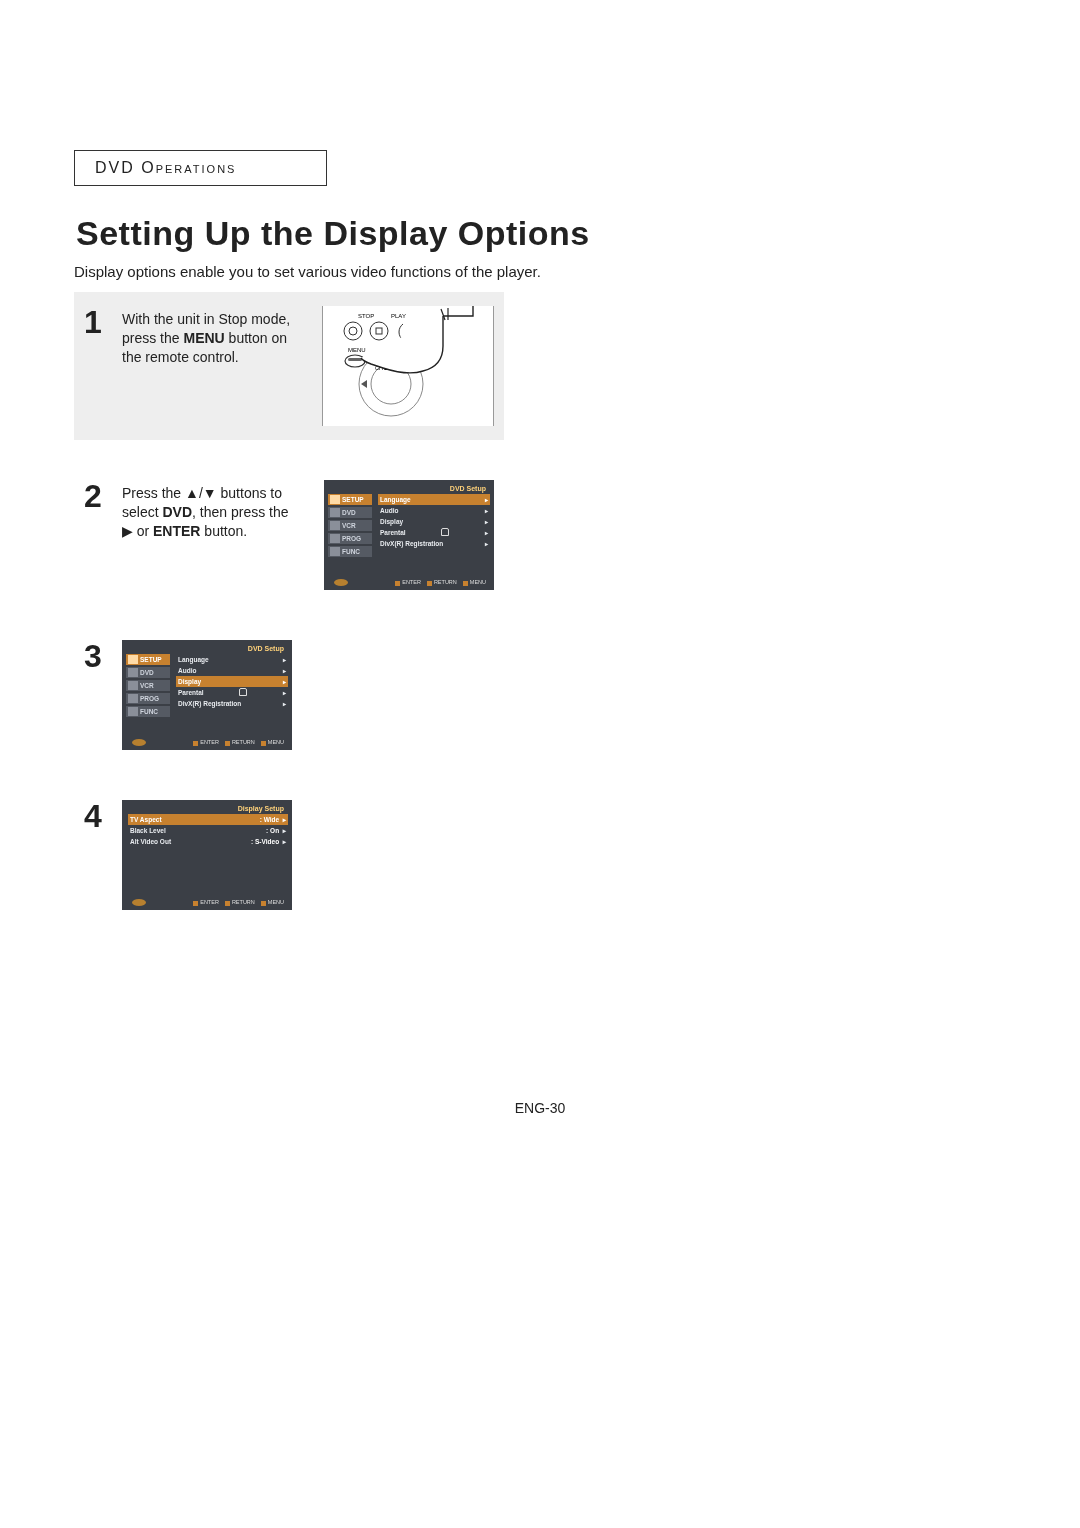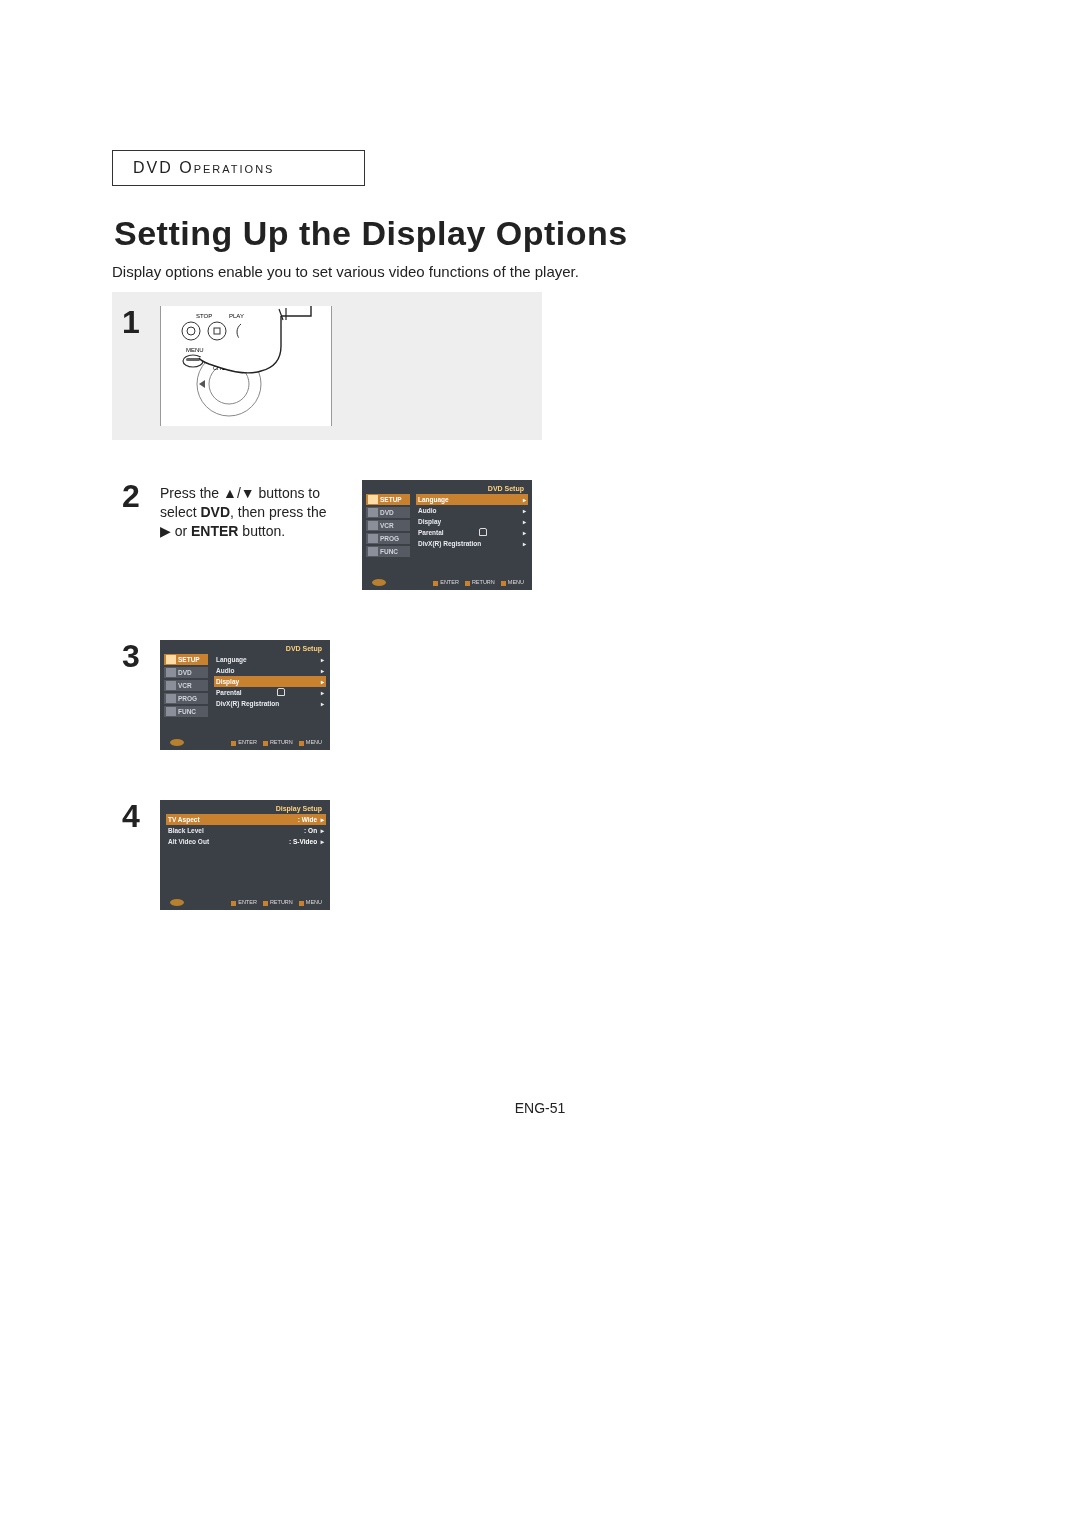--- a/index.html
+++ b/index.html
@@ -8,21 +8,21 @@
     background: #fff;
     font-family: Arial, Helvetica, sans-serif;
     color: #222;
     width: 1080px;
   }
   .page {
     width: 1080px;
     height: 1176px;
     position: relative;
     box-sizing: border-box;
-    padding: 150px 120px 60px 112px;
+    padding: 150px 120px 60px 74px;
   }
   .section-tag {
     border: 1px solid #333;
     display: inline-block;
     padding: 8px 90px 8px 20px;
     font-size: 16px;
     letter-spacing: 2px;
     font-variant: small-caps;
     margin-bottom: 28px;
   }
@@ -185,20 +185,25 @@
   <h1 class="title">Setting Up the Display Options</h1>
 
   <div class="intro">Display options enable you to set various video functions of the player.</div>
 
   <div class="columns">
     <div class="left">
 
       <div class="step step1">
         <div class="step-row">
           <div class="step-num">1</div>
+          <div class="step-body">
+            <div class="step-text">
+              <span>With the unit in Stop mode, press the </span><b>MENU</b><span> button on the remote control.</span>
+            </div>
+          </div>
           <div class="screenshot remote">
             <svg viewBox="0 0 170 120">
               <text x="35" y="12" font-size="6">STOP</text>
               <text x="68" y="12" font-size="6">PLAY</text>
               <circle cx="30" cy="25" r="9" fill="none" stroke="#333" stroke-width="1"></circle>
               <circle cx="30" cy="25" r="4" fill="#fff" stroke="#333" stroke-width="1"></circle>
               <circle cx="56" cy="25" r="9" fill="none" stroke="#333" stroke-width="1"></circle>
               <rect x="53" y="22" width="6" height="6" fill="none" stroke="#333" stroke-width="1"></rect>
 
               <path d="M80 18 A10 10 0 0 0 80 34" fill="none" stroke="#333"></path>
@@ -385,14 +390,14 @@
               </div>
             </div>
           </div>
         </div>
       </div>
 
     </div>
 
   </div>
 
-  <div class="pagefooter">ENG-51</div>
+  <div class="pagefooter">ENG-30</div>
 </div>
 
 </body></html>

